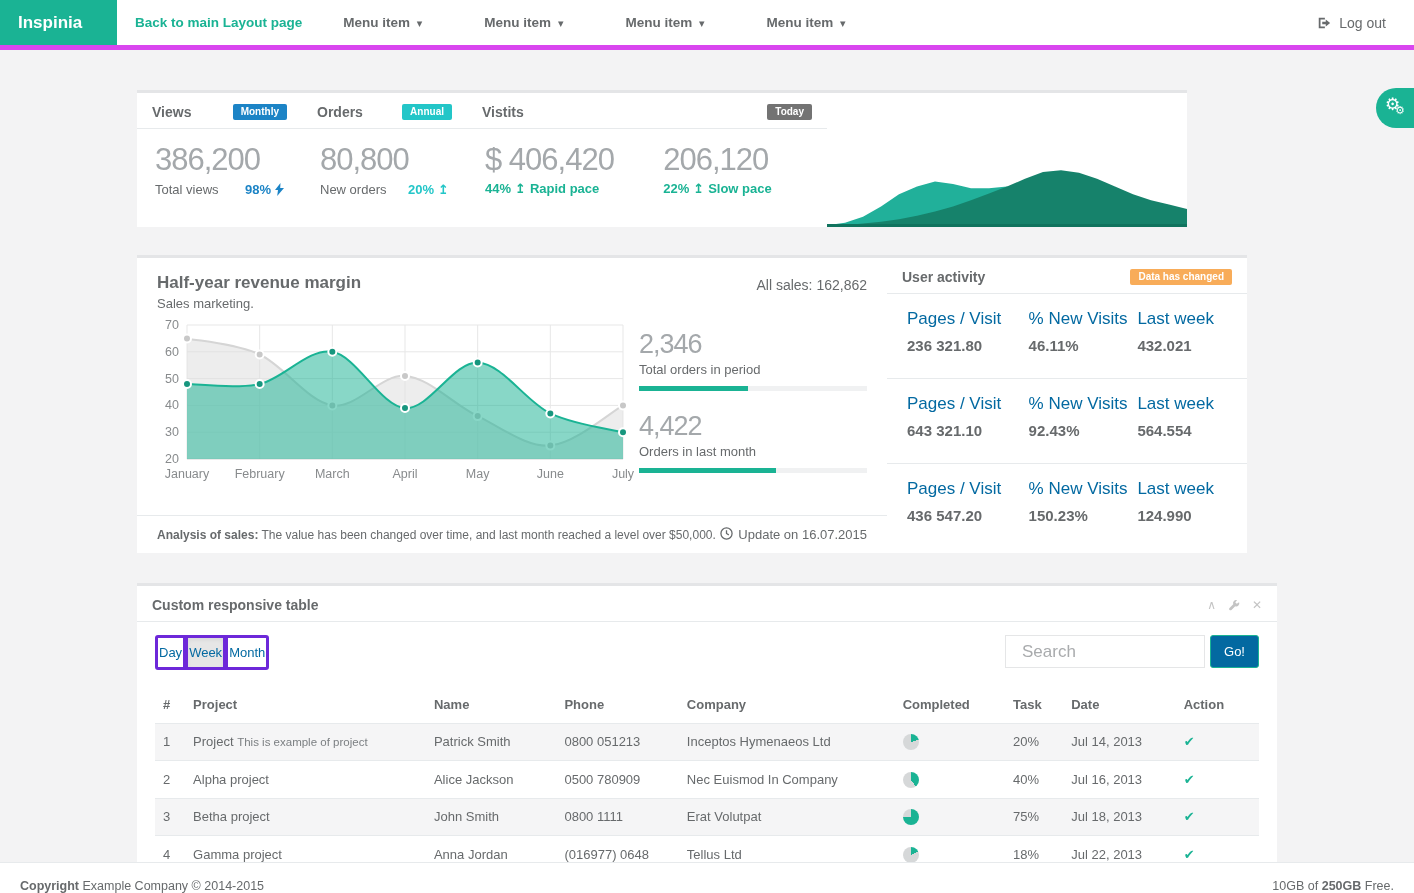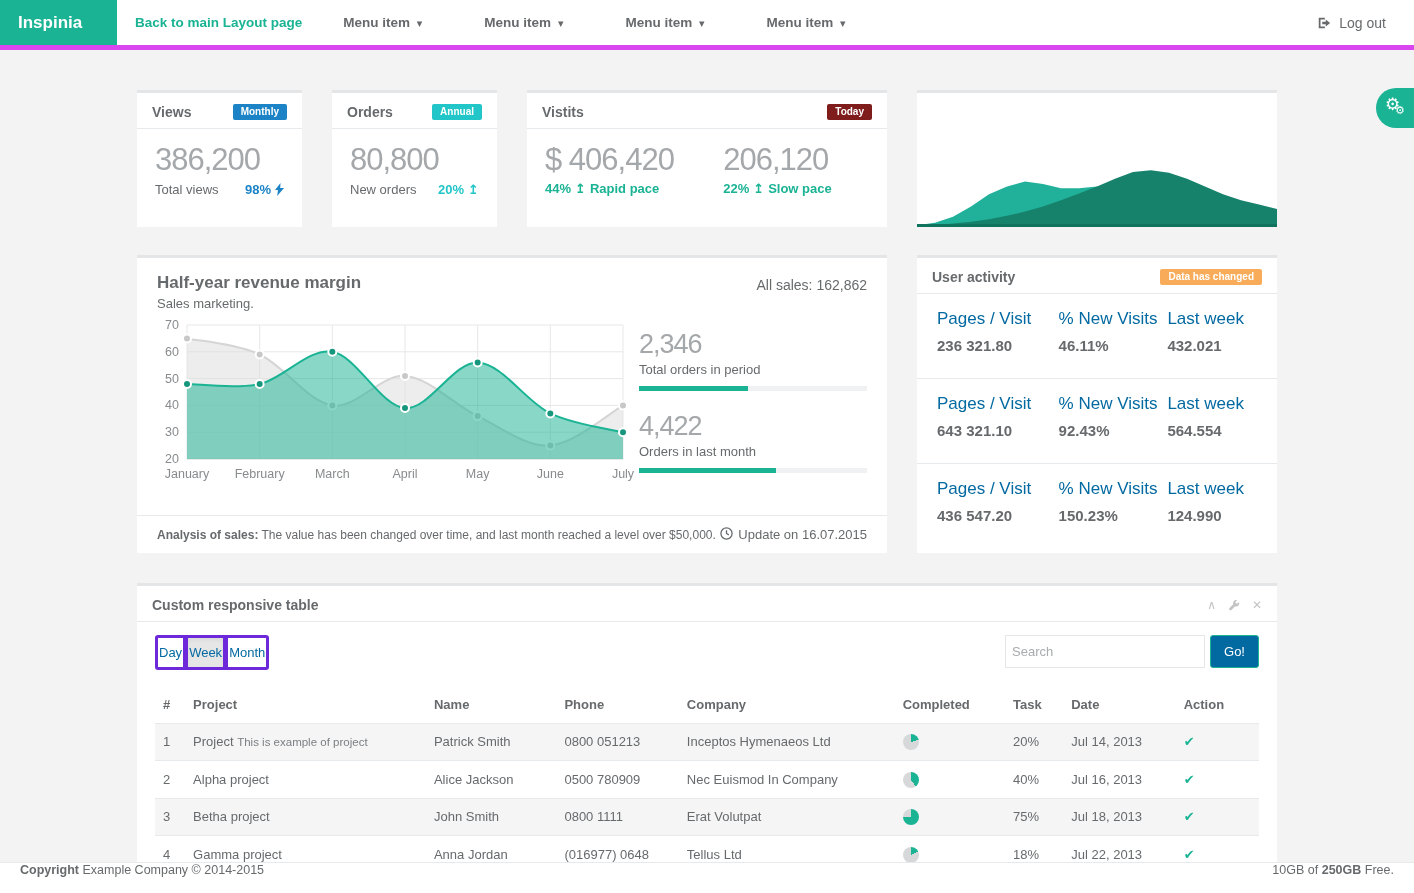--- a/index.html
+++ b/index.html
@@ -11,30 +11,30 @@
   .brand { width:117px; background:#1ab394; color:#fff; font-size:17px; font-weight:600; display:flex; align-items:center; padding-left:18px; }
   .nav-links { display:flex; align-items:center; }
   .back-link { color:#1ab394; font-weight:700; font-size:13.5px; margin-left:18px; cursor:pointer; }
   .menu-item { color:#676a6c; font-weight:600; font-size:13.5px; padding:0 21px; margin-left:20px; cursor:pointer; }
   .menu-item .caret { font-size:11px; color:#676a6c; margin-left:3px; }
   .logout { margin-left:auto; display:flex; align-items:center; gap:8px; margin-right:28px; color:#676a6c; font-size:14px; cursor:pointer; }
 
   
   .page { padding-top:40px; }
   .container { width:1140px; margin:0 auto; }
-  .row { display:flex; gap:30px; }
+  .row { display:flex; }
   .row1 { margin-bottom:28px; }
   .row2 { margin-bottom:30px; }
 
   
   .ibox { background:#fff; border-top:3px solid #e4e5e7; display:flex; flex-direction:column; }
   .ibox-title { padding:11px 15px 8px 15px; border-bottom:1px solid #e7eaec; display:flex; justify-content:space-between; align-items:center; }
   .ibox-title h5 { font-size:14px; font-weight:700; color:#676a6c; }
   .badge { font-size:10px; font-weight:700; color:#fff; padding:3px 8px; border-radius:2px; line-height:1; }
-  .bg-blue { background:#1c84c6; } .bg-info { background:#23c6c8; } .bg-green { background:#7f1d1d; } .bg-warning { background:#f8ac59; }
+  .bg-blue { background:#1c84c6; } .bg-info { background:#23c6c8; } .bg-green { background:#737373; } .bg-warning { background:#f8ac59; }
   .ibox-content { padding:13px 18px; flex:1; }
 
   .card-sm { width:165px; height:137px; }
   .card-lg { width:360px; height:137px; }
   .big-num { font-size:31px; color:#a4a8ab; letter-spacing:-1px; line-height:1.15; font-weight:400; }
   .stat-row { display:flex; justify-content:space-between; align-items:baseline; font-size:13px; margin-top:4px; }
   .metric { font-weight:700; display:flex; align-items:center; gap:4px; }
   .c-blue { color:#1c84c6; } .c-info { color:#23c6c8; }
   .visits-body { display:flex; }
   .v-block1 { width:55%; } .v-block2 { width:45%; }
@@ -71,36 +71,36 @@
   .table-panel { width:1140px; }
   .panel-tools { display:flex; gap:12px; color:#c4c4c4; font-size:12px; align-items:center; }
   .panel-tools span, .panel-tools svg { cursor:pointer; }
   .toolbar { display:flex; justify-content:space-between; margin-bottom:16px; }
   .btn-group { display:flex; }
   .btn-white { background:#fff; border:3px solid #6d28d9; font-size:13px; color:#0369a1; padding:7px 1px; cursor:pointer; margin-left:-1px; font-family:inherit; }
   .btn-white:first-child { border-radius:3px 0 0 3px; margin-left:0; }
   .btn-white:last-child { border-radius:0 3px 3px 0; }
   .btn-white.active { background:#e6e6e6; box-shadow:inset 0 2px 4px rgba(0,0,0,.06); }
   .search-group { display:flex; gap:5px; }
-  .search-input { width:200px; height:33px; border:1px solid #e5e6e7; padding:0 6px; font-size:13px; color:#be185d; font-family:inherit; outline:none; }
+  .search-input { width:200px; height:33px; border:1px solid #e5e6e7; padding:0 16px; font-size:17px; color:#be185d; font-family:inherit; outline:none; }
   .search-input::placeholder { color:#a9abad; }
   .btn-go { height:33px; background:#0369a1; border:1px solid #1ab394; color:#fff; font-size:13px; padding:0 13px; border-radius:3px; cursor:pointer; font-family:inherit; }
 
   table { width:100%; border-collapse:collapse; table-layout:fixed; }
   th { text-align:left; font-size:13px; font-weight:700; color:#676a6c; padding:9px 8px; border-bottom:1px solid #e7eaec; }
   td { font-size:13px; color:#676a6c; padding:10px 8px; border-top:1px solid #e7eaec; }
   tbody tr:nth-child(odd) { background:#f5f5f6; }
   tr { height:37px; }
   .proj-note { font-size:11.5px; color:#7b7f82; }
   .pie { width:16px; height:16px; border-radius:50%; display:inline-block; vertical-align:middle; }
   .check { color:#1ab394; font-size:13px; font-weight:700; }
   .col-task { text-align:left; }
 
   
-  .footer { position:absolute; left:0; right:0; bottom:0; height:31px; background:#fff; border-top:1px solid #e7eaec; display:flex; justify-content:space-between; align-items:flex-start; padding:0 20px; font-size:12.5px; z-index:5; }
+  .footer { position:absolute; left:0; right:0; bottom:0; height:31px; background:#fff; border-top:1px solid #e7eaec; display:flex; justify-content:space-between; align-items:flex-end; padding:0 20px; font-size:12.5px; z-index:5; }
 
   
   .theme-btn { position:absolute; top:88px; right:0; width:38px; height:40px; background:#1ab394; border-radius:22px 0 0 22px; color:#fff; z-index:6; cursor:pointer; }
   .theme-btn .g1 { position:absolute; left:9px; top:6px; font-size:17px; }
   .theme-btn .g2 { position:absolute; left:19px; top:16px; font-size:11px; }
 
   svg text { font-family:"Liberation Sans","DejaVu Sans",sans-serif; }
 </style>
 </head>
 <body>

